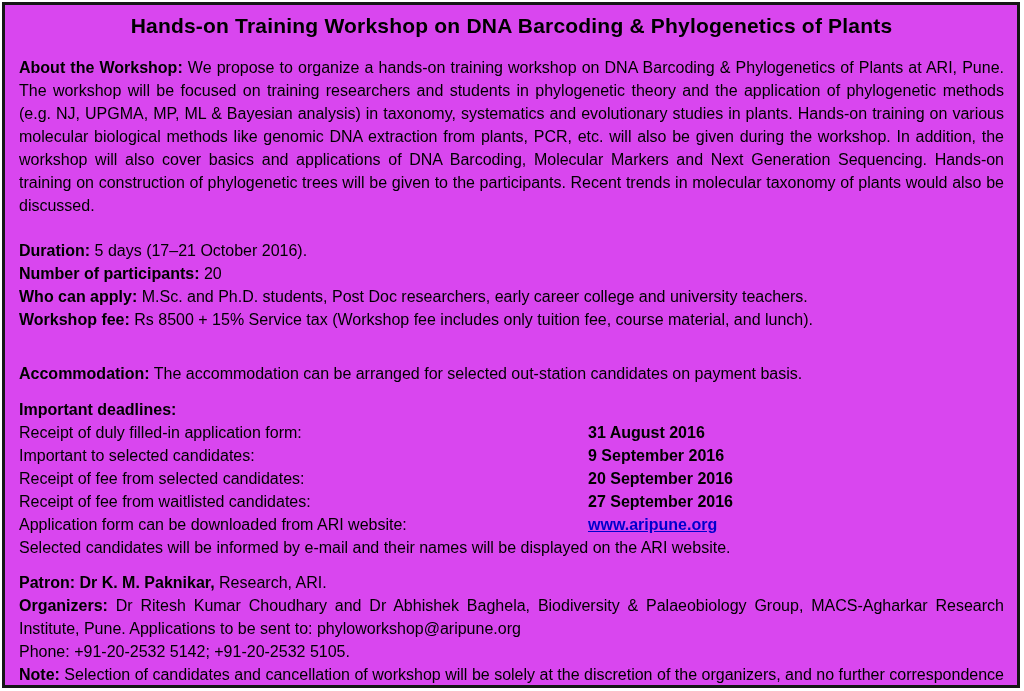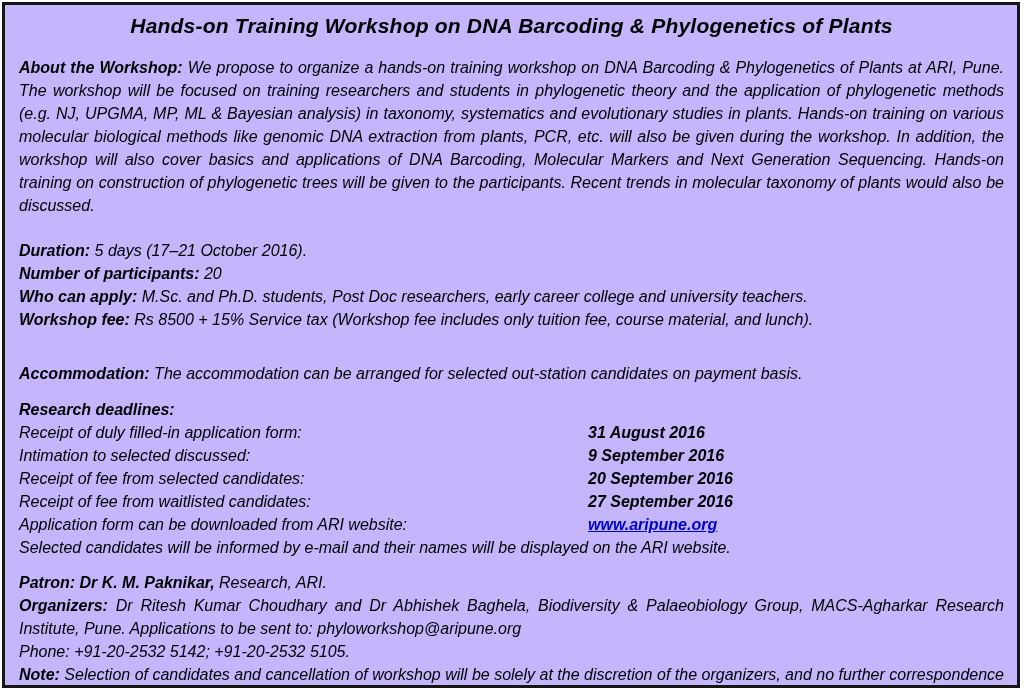--- a/index.html
+++ b/index.html
@@ -7,24 +7,23 @@
     width: 1024px; height: 691px;
     background: #ffffff;
     font-family: "Liberation Sans", sans-serif;
     color: #000000;
   }
   .page {
     position: absolute;
     left: 2px; top: 2px;
     width: 1018px; height: 686px;
     border: 3px solid #161616;
-    background: #c4b5fd;
+    background: #d946ef;
     padding: 5px 13px 6px 14px;
     overflow: hidden;
-    font-style: italic;
   }
   .title {
     text-align: center;
     font-size: 21px;
     font-weight: bold;
     line-height: 28px;
     margin: 2px 0 16px 0;
     letter-spacing: 0.2px;
   }
   .body-text {
@@ -66,28 +65,28 @@
     <div class="details-block">
       <div><span class="b">Duration:</span><span> 5 days (17–21 October 2016).</span></div>
       <div><span class="b">Number of participants:</span><span> 20</span></div>
       <div><span class="b">Who can apply:</span><span> M.Sc. and Ph.D. students, Post Doc researchers, early career college and university teachers.</span></div>
       <div><span class="b">Workshop fee:</span><span> Rs 8500 + 15% Service tax (Workshop fee includes only tuition fee, course material, and lunch).</span></div>
     </div>
 
     <div class="accommodation"><span class="b">Accommodation:</span><span> The accommodation can be arranged for selected out-station candidates on payment basis.</span></div>
 
     <div>
-      <div class="deadlines-heading">Research deadlines:</div>
+      <div class="deadlines-heading">Important deadlines:</div>
 
       <div class="deadline-row">
         <span class="deadline-label">Receipt of duly filled-in application form:</span>
         <span class="deadline-value">31 August 2016</span>
       </div>
       <div class="deadline-row">
-        <span class="deadline-label">Intimation to selected discussed:</span>
+        <span class="deadline-label">Important to selected candidates:</span>
         <span class="deadline-value">9 September 2016</span>
       </div>
       <div class="deadline-row">
         <span class="deadline-label">Receipt of fee from selected candidates:</span>
         <span class="deadline-value">20 September 2016</span>
       </div>
       <div class="deadline-row">
         <span class="deadline-label">Receipt of fee from waitlisted candidates:</span>
         <span class="deadline-value">27 September 2016</span>
       </div>

